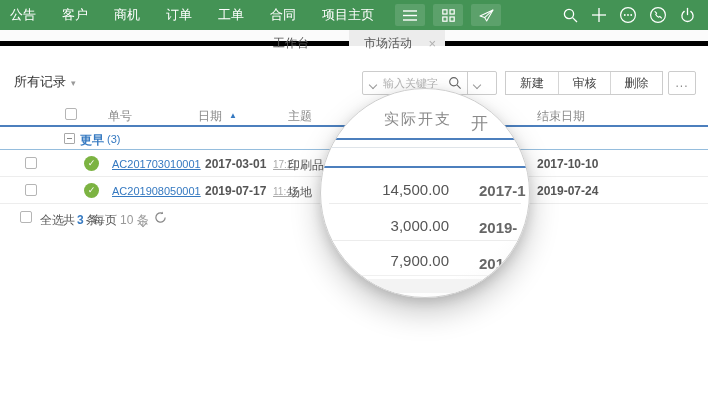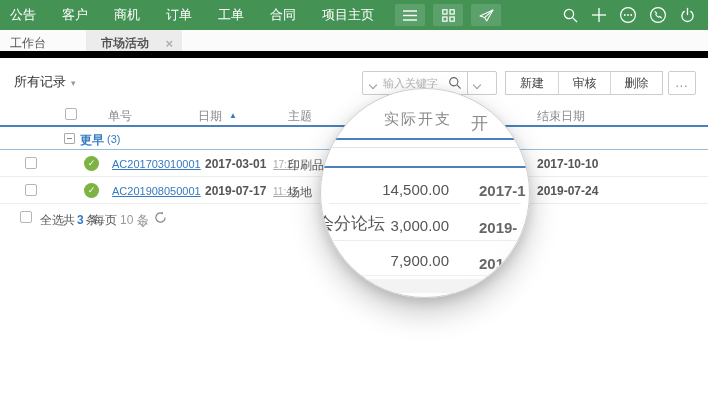--- a/index.html
+++ b/index.html
@@ -11,26 +11,26 @@
   
   .navbar{ position:absolute; left:0; top:0; right:0; height:30px; background:#449355;
     display:flex; align-items:center; color:#fff; }
   .nav-item{ font-size:13px; line-height:30px; padding:0 13px; cursor:pointer; white-space:nowrap; }
   .nav-item:first-child{ padding-left:10px; }
   .nav-iconbtn{ width:30px; height:22px; margin-left:8px; border-radius:2px;
     background:rgba(255,255,255,.13); display:flex; align-items:center; justify-content:center; }
   .nav-right{ margin-left:auto; display:flex; align-items:center; gap:12px; padding-right:12px; }
   .nav-right svg{ display:block; }
   
-  .tabbar{ position:absolute; left:0; top:30px; right:0; height:28px; background:#fbfbfb;
-    border-bottom:7px solid #000000; display:flex; }
+  .tabbar{ position:absolute; left:0; top:30px; right:0; height:16px; background:#fbfbfb;
+    border-bottom:5px solid #000000; display:flex;justify-content:center; }
   .tab{ font-size:12px; color:#555; line-height:27px; }
   .tab-plain{ width:86px; padding-left:10px; }
   .tab-active{ width:96px; background:#ececec; display:flex; justify-content:space-between;
-    padding:0 9px 16px 15px;font-weight:bold; }
+    padding:0 9px 16px 15px; }
   .tab-close{ color:#b0b0b0; font-size:13px; cursor:pointer; }
   
   .toolbar{ position:absolute; left:0; top:58px; right:0; height:45px; background:#fff; }
   .filter{ position:absolute; left:14px; top:15px; font-size:13px; color:#333; cursor:pointer; }
   .caret{ font-size:9px; color:#999; margin-left:5px; }
   .chev{ display:inline-block; width:6px; height:6px; border-right:1px solid #999;
     border-bottom:1px solid #999; transform:rotate(45deg); }
   .searchbox{ position:absolute; left:362px; top:13px; width:135px; height:24px;
     border:1px solid #ccc; border-radius:2px; background:#fff; display:flex; align-items:center; }
   .searchbox .cell-chev{ width:20px; text-align:center; padding-top:0px; line-height:10px; }
@@ -270,21 +270,20 @@
     <div class="l-head">实际开支</div>
     <div class="l-phead">开</div>
     <div class="l-bline1"></div>
     <div class="l-gline1"></div>
     <div class="l-bline2"></div>
 
     <div class="l-amt l-amt1">14,500.00</div>
     <div class="l-frag l-frag1">2017-1</div>
     <div class="l-sep1"></div>
 
-    <div class="l-subj">会分论坛</div>
     <div class="l-amt l-amt2">3,000.00</div>
     <div class="l-frag l-frag2">2019-</div>
     <div class="l-sep2"></div>
 
     <div class="l-amt l-amt3">7,900.00</div>
     <div class="l-frag l-frag3">201</div>
     <div class="l-sep3"></div>
     <div class="l-band"></div>
   </div>
 

